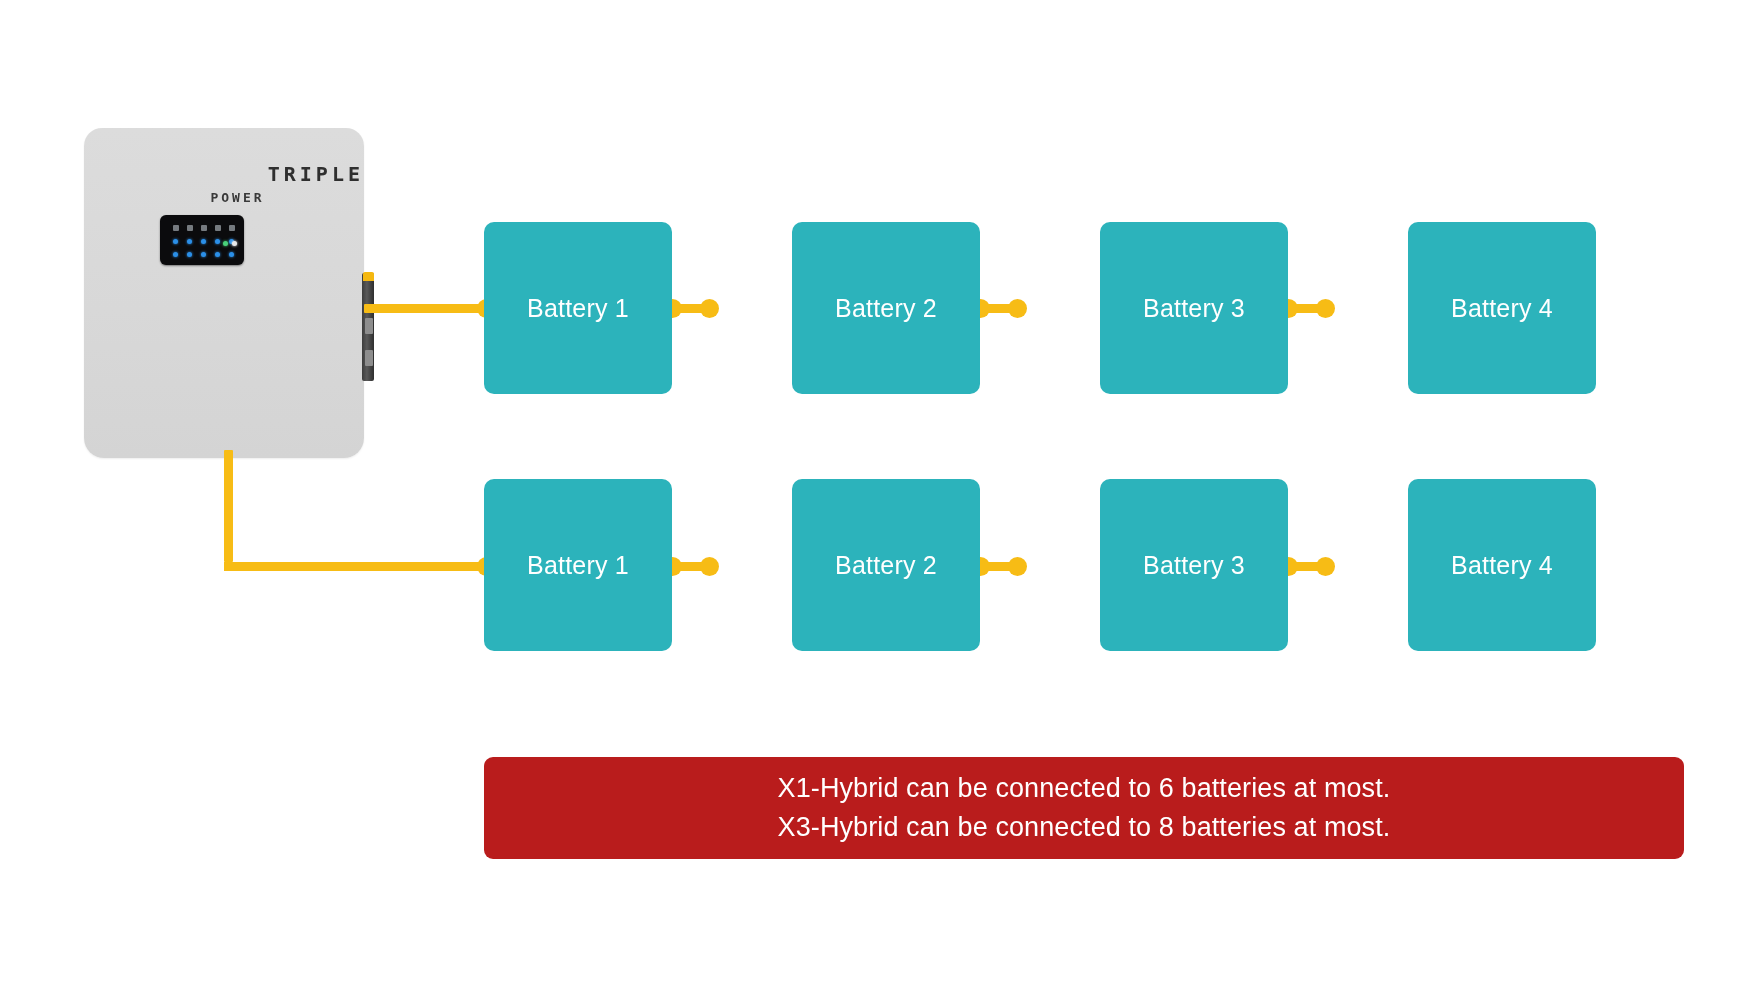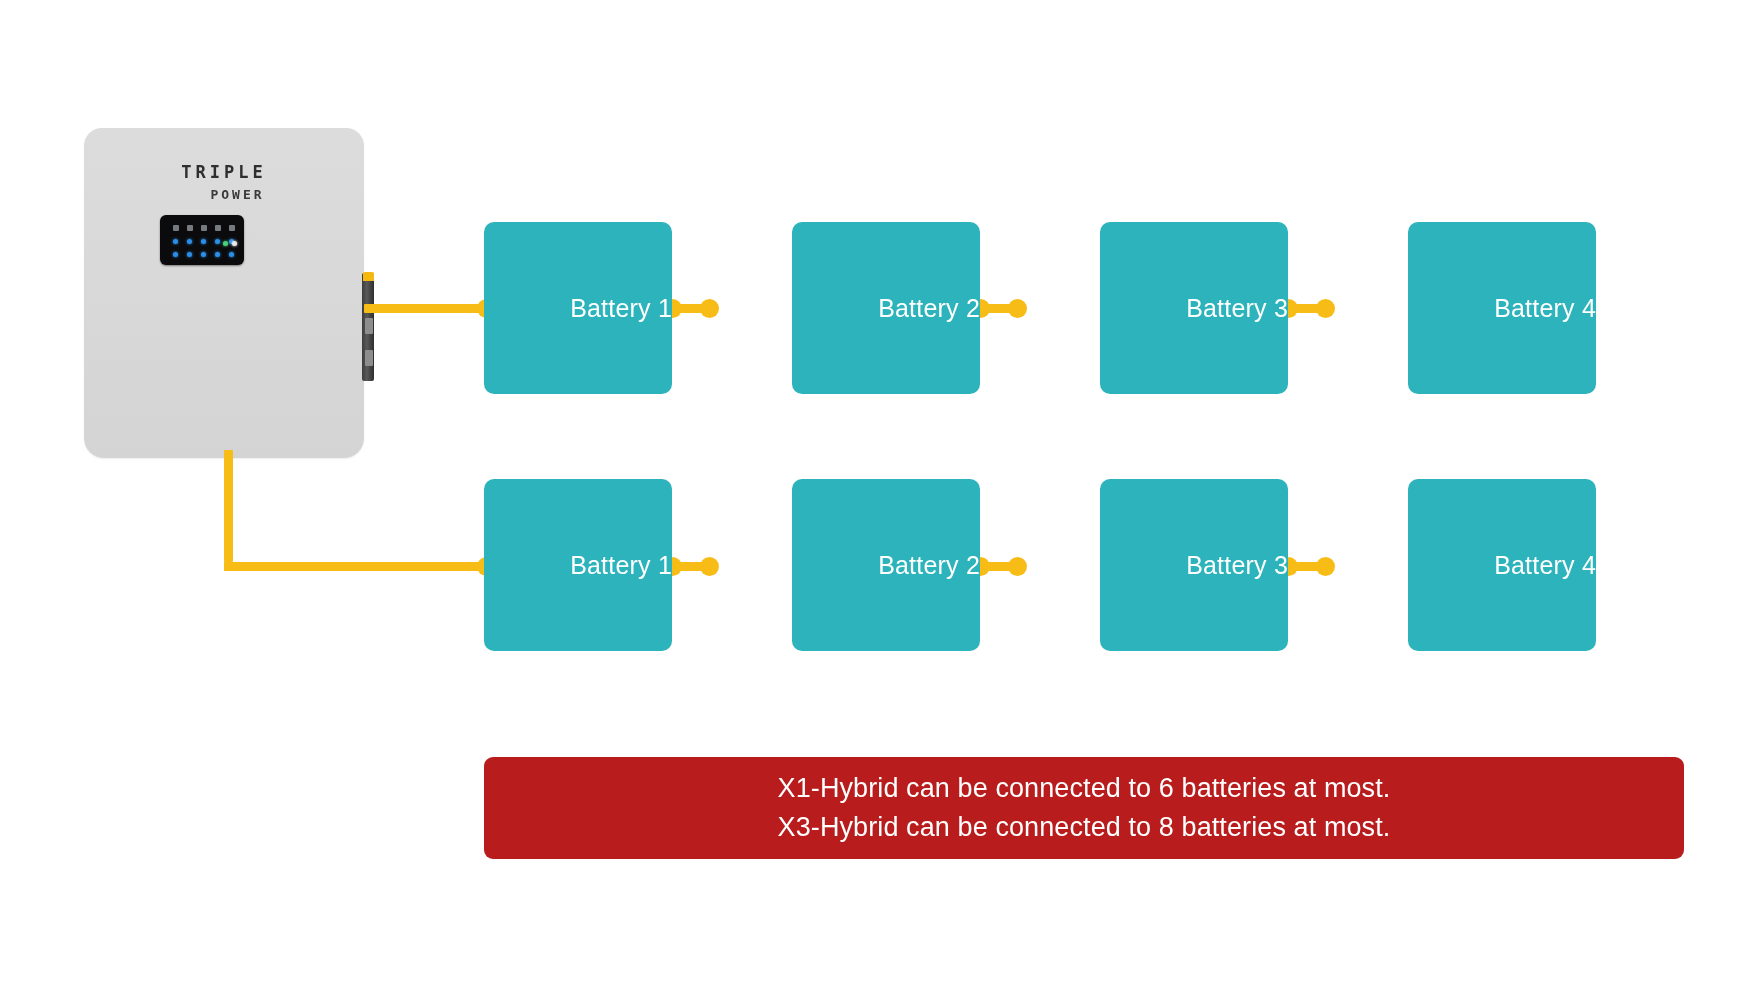--- a/index.html
+++ b/index.html
@@ -33,26 +33,27 @@
   .inv-logo {
     position: absolute;
     left: 0;
     top: 36px;
     width: 100%;
     text-align: center;
     color: #2b2b2b;
   }
   .inv-logo .brand {
     display: block;
-    font-size: 17px;
+    font-size: 20px;
     letter-spacing: 4px;
     font-weight: 700;
     font-family: "DejaVu Sans Mono", monospace;
     color: #2f2f2f;
     line-height: 1;
+    text-align: right;
   }
   .inv-logo .sub {
     display: block;
     margin-top: 6px;
     font-size: 13px;
     letter-spacing: 3px;
     font-weight: 600;
     font-family: "DejaVu Sans Mono", monospace;
     color: #3a3a3a;
     padding-left: 27px;
@@ -162,21 +163,21 @@
 
   
   .battery {
     position: absolute;
     width: 188px;
     height: 172px;
     background: #2cb3bb;
     border-radius: 10px;
     display: flex;
     align-items: center;
-    justify-content: flex-end;
+    justify-content: center;
   }
   .battery .label {
     color: #ffffff;
     font-size: 25px;
     font-weight: 400;
     letter-spacing: .2px;
     font-family: "Liberation Sans", sans-serif;
     white-space: nowrap;
   }
 

